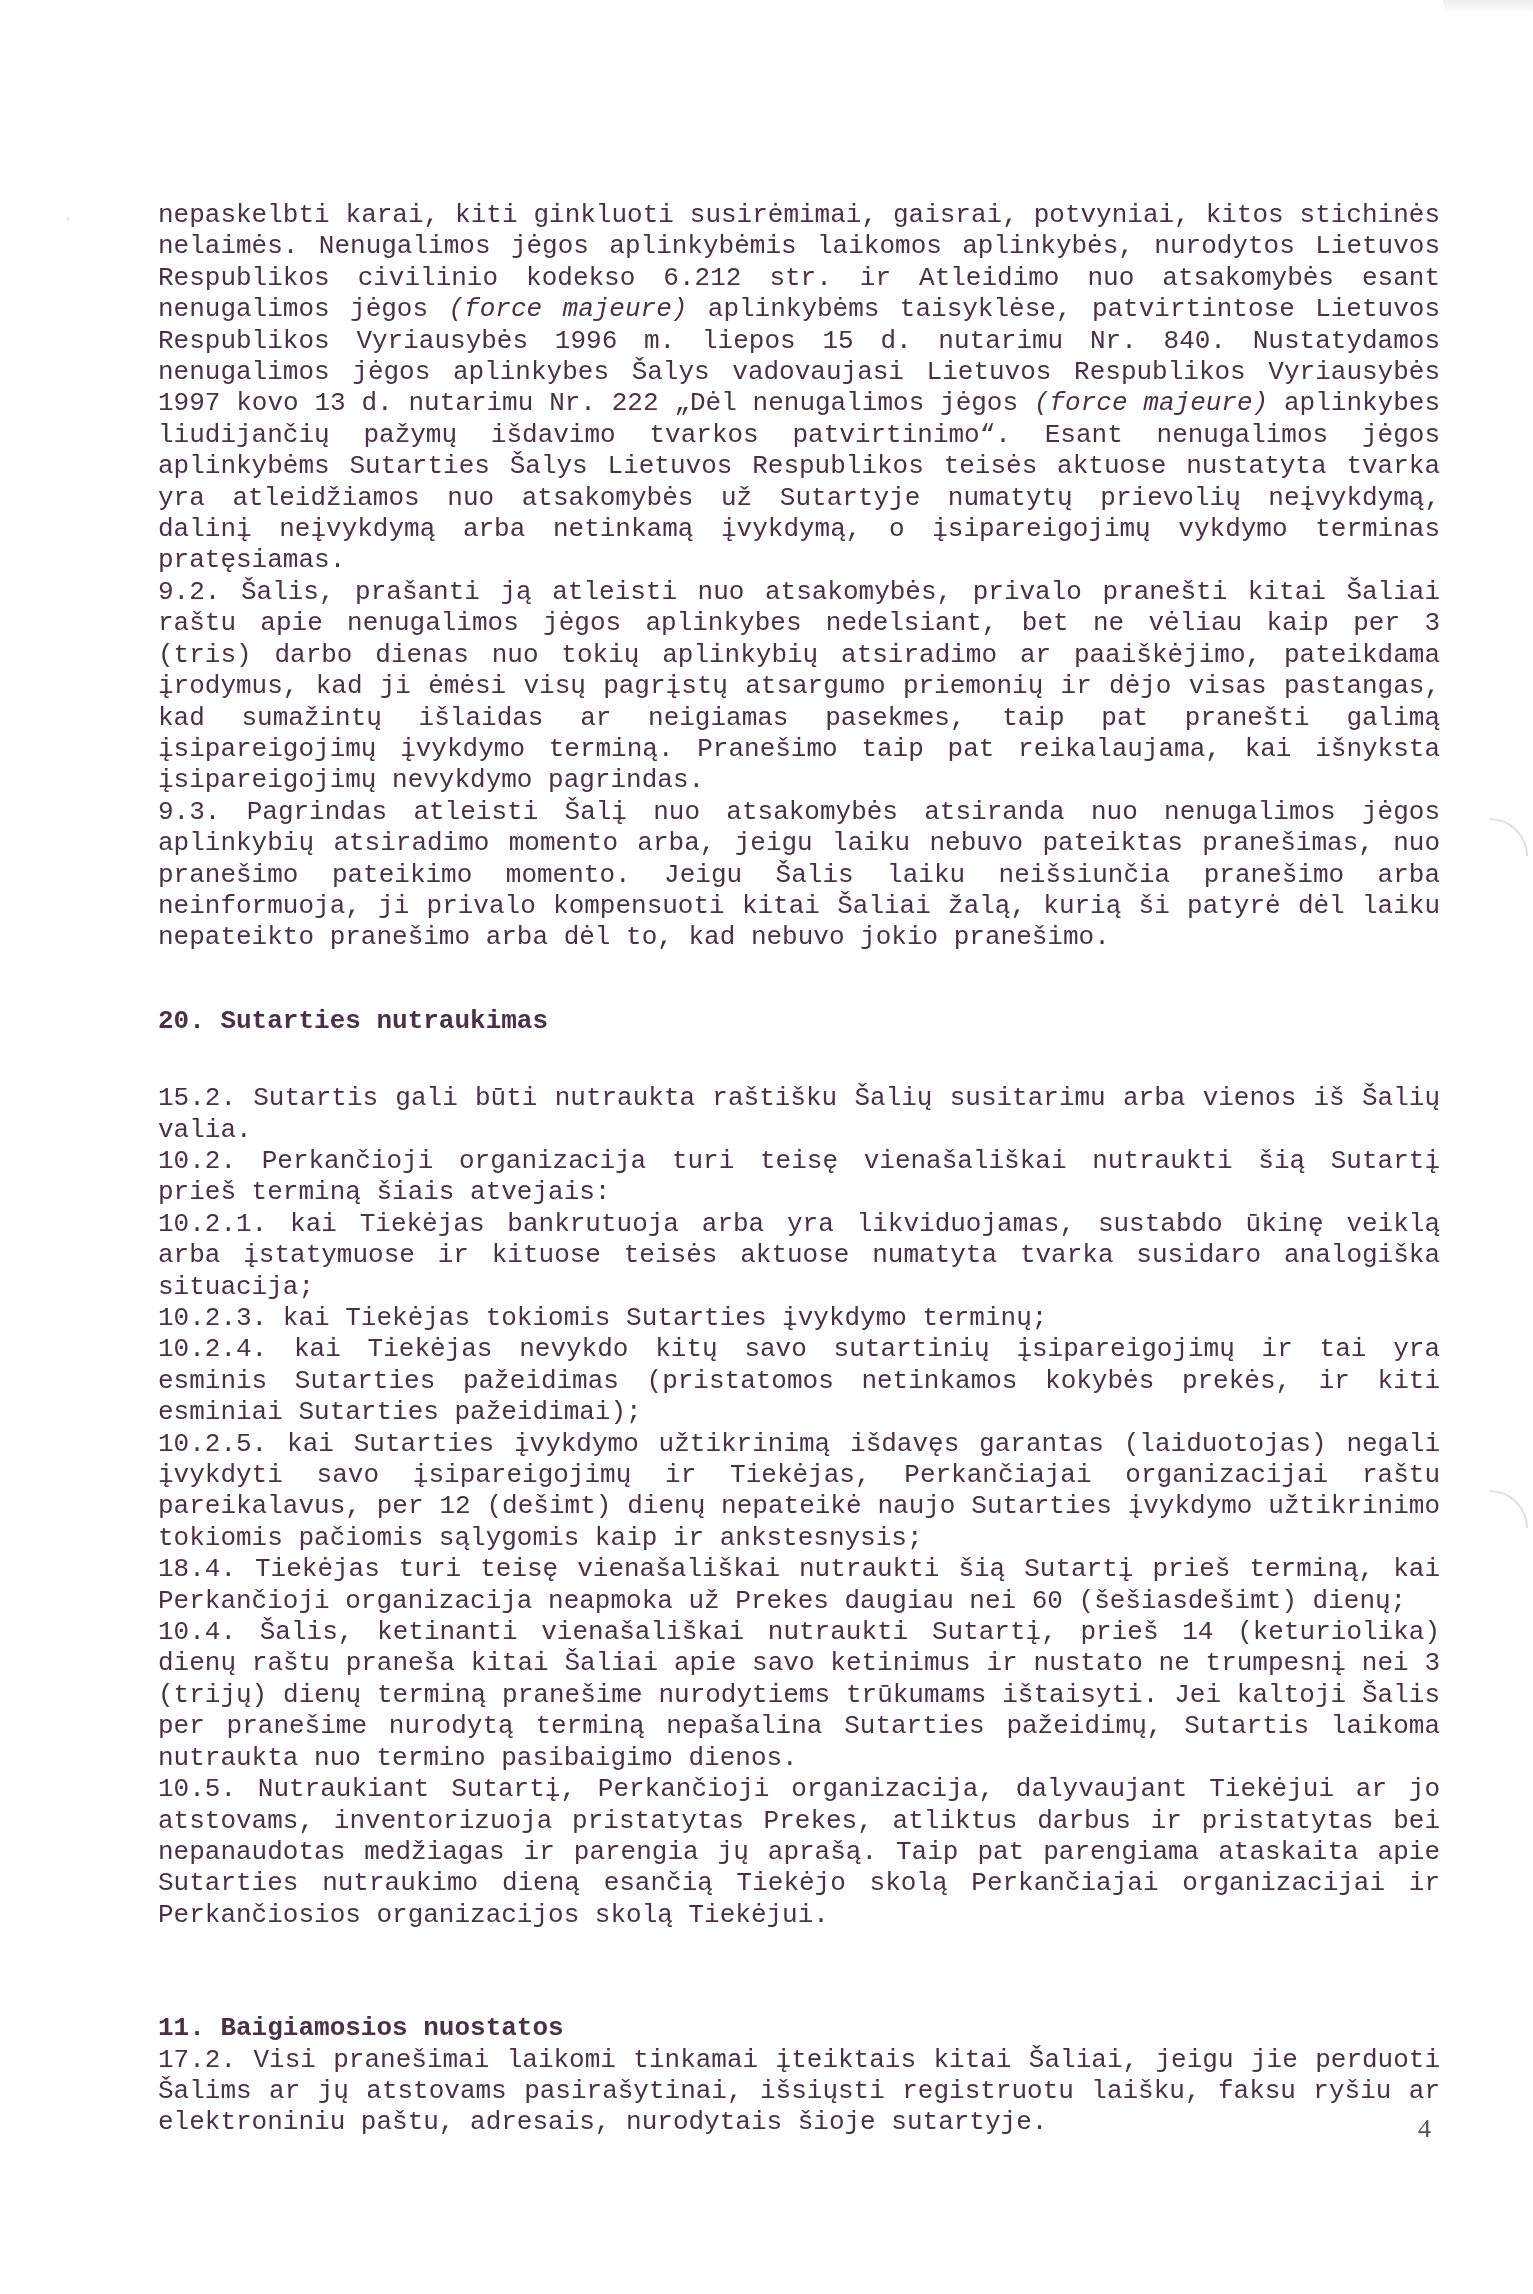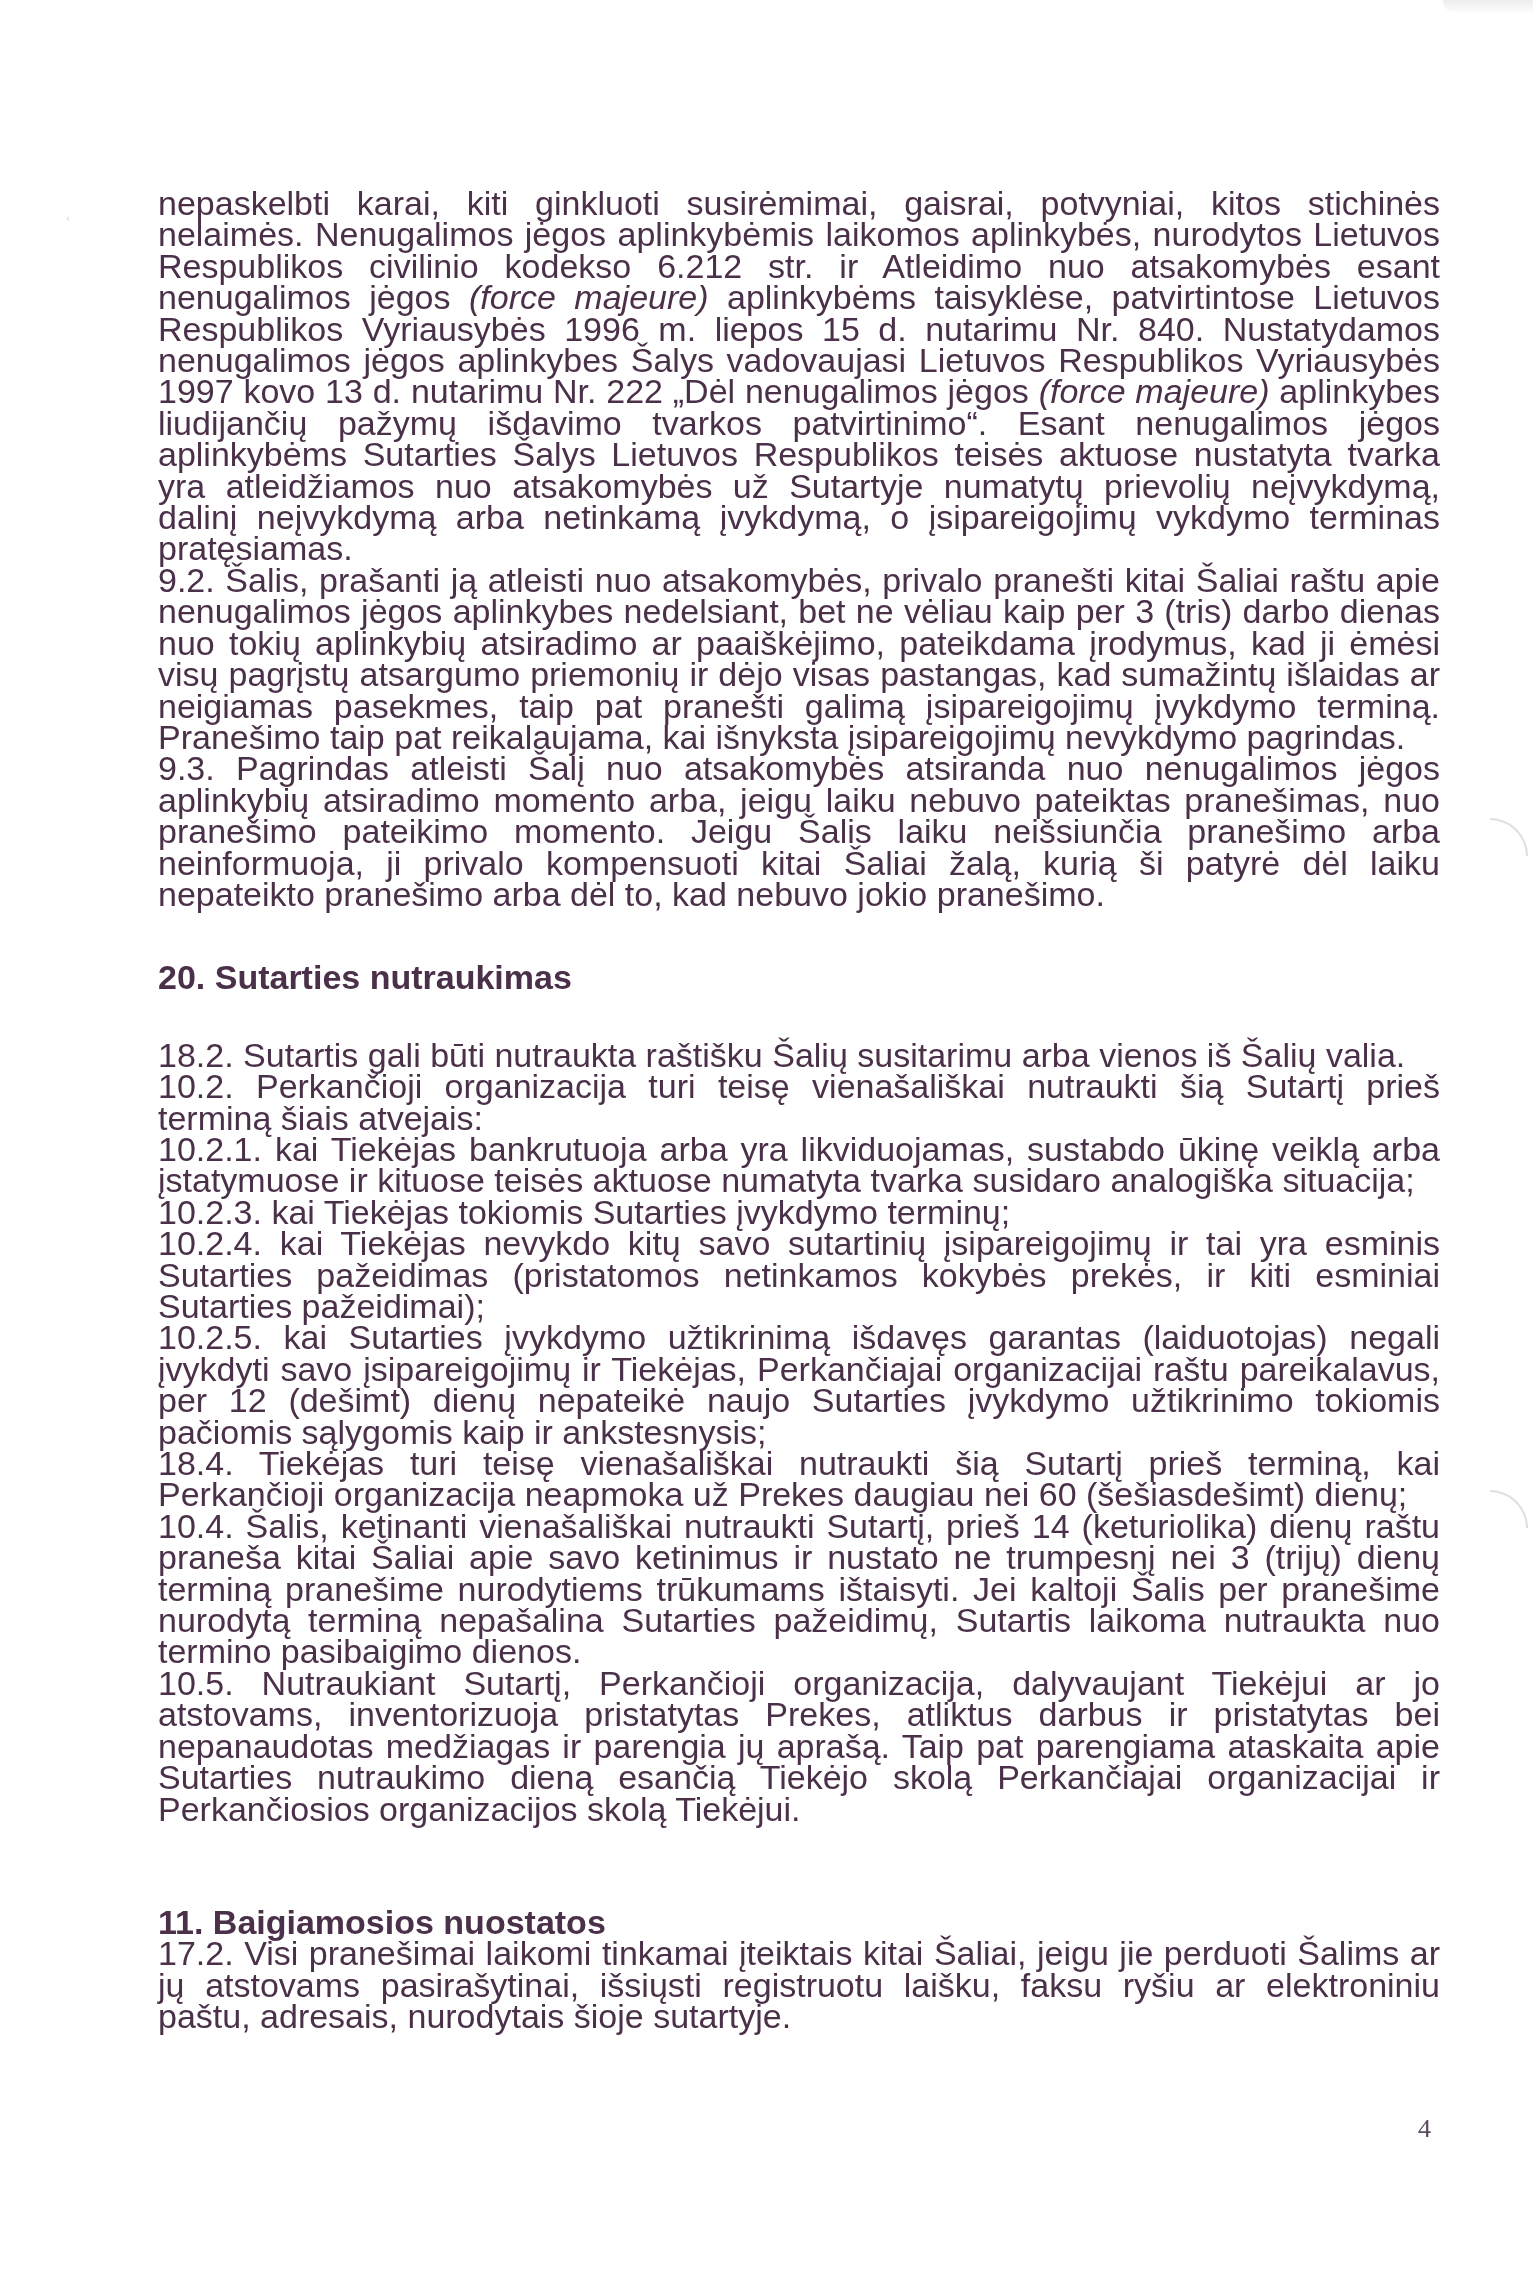--- a/index.html
+++ b/index.html
@@ -7,23 +7,23 @@
     .page {
       position: absolute; left: 0; top: 0; width: 1533px; height: 2294px;
       background: #ffffff;
     }
     .scan-shadow {
       position: absolute; right: 0; top: 0; width: 90px; height: 14px;
       background: linear-gradient(to bottom, #ededed, #ffffff);
       border-radius: 0 0 0 40px;
     }
     .content {
-      position: absolute; left: 158px; top: 188px; width: 1282px;
-      font-family: Liberation Sans, sans-serif;
-      font-size: 34px; line-height: 31.4px; color: #4a3048;
+      position: absolute; left: 158px; top: 200px; width: 1282px;
+      font-family: Liberation Mono, monospace;
+      font-size: 26px; line-height: 31.4px; color: #4a3048;
       text-align: justify;
     }
     .content p { margin: 0; }
     .content p.para { text-align: justify; }
     .content p.last { text-align-last: left; }
     .content i { font-style: italic; }
     .heading {
       font-weight: bold; margin: 0;
     }
     .gap-h10 { height: 52px; }
@@ -55,21 +55,21 @@
   <div class="content">
     <p class="para last"><span>nepaskelbti karai, kiti ginkluoti susirėmimai, gaisrai, potvyniai, kitos stichinės nelaimės. Nenugalimos jėgos aplinkybėmis laikomos aplinkybės, nurodytos Lietuvos Respublikos civilinio kodekso 6.212 str. ir Atleidimo nuo atsakomybės esant nenugalimos jėgos </span><i>(force majeure)</i><span> aplinkybėms taisyklėse, patvirtintose Lietuvos Respublikos Vyriausybės 1996 m. liepos 15 d. nutarimu Nr. 840. Nustatydamos nenugalimos jėgos aplinkybes Šalys vadovaujasi Lietuvos Respublikos Vyriausybės 1997 kovo 13 d. nutarimu Nr. 222 „Dėl nenugalimos jėgos </span><i>(force majeure)</i><span> aplinkybes liudijančių pažymų išdavimo tvarkos patvirtinimo“. Esant nenugalimos jėgos aplinkybėms Sutarties Šalys Lietuvos Respublikos teisės aktuose nustatyta tvarka yra atleidžiamos nuo atsakomybės už Sutartyje numatytų prievolių neįvykdymą, dalinį neįvykdymą arba netinkamą įvykdymą, o įsipareigojimų vykdymo terminas pratęsiamas.</span></p>
 
     <p class="para last">9.2. Šalis, prašanti ją atleisti nuo atsakomybės, privalo pranešti kitai Šaliai raštu apie nenugalimos jėgos aplinkybes nedelsiant, bet ne vėliau kaip per 3 (tris) darbo dienas nuo tokių aplinkybių atsiradimo ar paaiškėjimo, pateikdama įrodymus, kad ji ėmėsi visų pagrįstų atsargumo priemonių ir dėjo visas pastangas, kad sumažintų išlaidas ar neigiamas pasekmes, taip pat pranešti galimą įsipareigojimų įvykdymo terminą. Pranešimo taip pat reikalaujama, kai išnyksta įsipareigojimų nevykdymo pagrindas.</p>
     <p class="para last">9.3. Pagrindas atleisti Šalį nuo atsakomybės atsiranda nuo nenugalimos jėgos aplinkybių atsiradimo momento arba, jeigu laiku nebuvo pateiktas pranešimas, nuo pranešimo pateikimo momento. Jeigu Šalis laiku neišsiunčia pranešimo arba neinformuoja, ji privalo kompensuoti kitai Šaliai žalą, kurią ši patyrė dėl laiku nepateikto pranešimo arba dėl to, kad nebuvo jokio pranešimo.</p>
 
     <div class="gap-h10"></div>
     <p class="heading">20. Sutarties nutraukimas</p>
     <div class="gap-after-h10"></div>
 
-    <p class="para last">18.2. Sutartis gali būti nutraukta raštišku Šalių susitarimu arba vienos iš Šalių valia.</p>
+    <p class="para last">15.2. Sutartis gali būti nutraukta raštišku Šalių susitarimu arba vienos iš Šalių valia.</p>
     <p class="para last">10.2. Perkančioji organizacija turi teisę vienašališkai nutraukti šią Sutartį prieš terminą šiais atvejais:</p>
     <p class="para last">10.2.1. kai Tiekėjas bankrutuoja arba yra likviduojamas, sustabdo ūkinę veiklą arba įstatymuose ir kituose teisės aktuose numatyta tvarka susidaro analogiška situacija;</p>
     <p class="para last">10.2.3. kai Tiekėjas tokiomis Sutarties įvykdymo terminų;</p>
     <p class="para last">10.2.4. kai Tiekėjas nevykdo kitų savo sutartinių įsipareigojimų ir tai yra esminis Sutarties pažeidimas (pristatomos netinkamos kokybės prekės, ir kiti esminiai Sutarties pažeidimai);</p>
     <p class="para last">10.2.5. kai Sutarties įvykdymo užtikrinimą išdavęs garantas (laiduotojas) negali įvykdyti savo įsipareigojimų ir Tiekėjas, Perkančiajai organizacijai raštu pareikalavus, per 12 (dešimt) dienų nepateikė naujo Sutarties įvykdymo užtikrinimo tokiomis pačiomis sąlygomis kaip ir ankstesnysis;</p>
     <p class="para last">18.4. Tiekėjas turi teisę vienašališkai nutraukti šią Sutartį prieš terminą, kai Perkančioji organizacija neapmoka už Prekes daugiau nei 60 (šešiasdešimt) dienų;</p>
     <p class="para last">10.4. Šalis, ketinanti vienašališkai nutraukti Sutartį, prieš 14 (keturiolika) dienų raštu praneša kitai Šaliai apie savo ketinimus ir nustato ne trumpesnį nei 3 (trijų) dienų terminą pranešime nurodytiems trūkumams ištaisyti. Jei kaltoji Šalis per pranešime nurodytą terminą nepašalina Sutarties pažeidimų, Sutartis laikoma nutraukta nuo termino pasibaigimo dienos.</p>
     <p class="para last">10.5. Nutraukiant Sutartį, Perkančioji organizacija, dalyvaujant Tiekėjui ar jo atstovams, inventorizuoja pristatytas Prekes, atliktus darbus ir pristatytas bei nepanaudotas medžiagas ir parengia jų aprašą. Taip pat parengiama ataskaita apie Sutarties nutraukimo dieną esančią Tiekėjo skolą Perkančiajai organizacijai ir Perkančiosios organizacijos skolą Tiekėjui.</p>
 
     <div class="gap-h11"></div>

